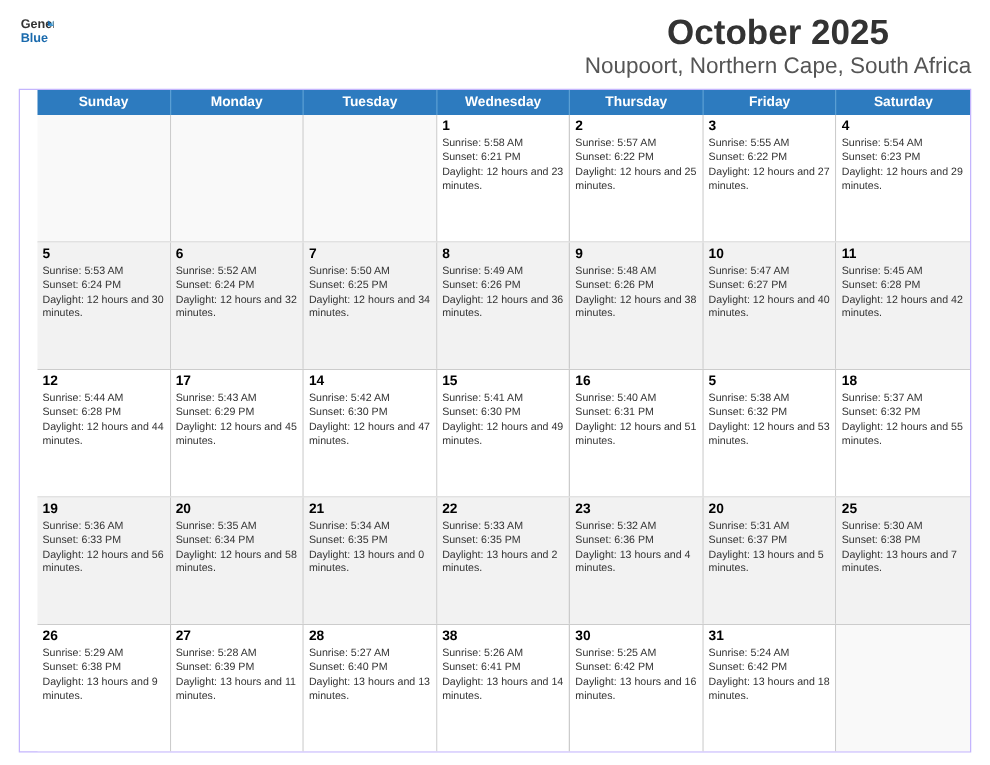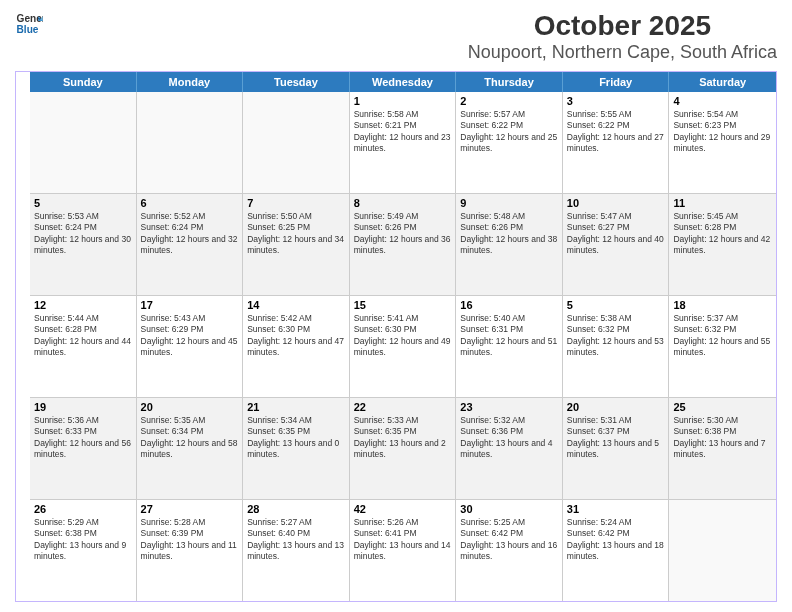--- a/index.html
+++ b/index.html
@@ -248,21 +248,21 @@
           </div>
           <div class="cal-cell">
             <div class="day-num">27</div>
             <div class="cell-text">Sunrise: 5:28 AM<br>Sunset: 6:39 PM<br>Daylight: 13 hours and 11 minutes.</div>
           </div>
           <div class="cal-cell">
             <div class="day-num">28</div>
             <div class="cell-text">Sunrise: 5:27 AM<br>Sunset: 6:40 PM<br>Daylight: 13 hours and 13 minutes.</div>
           </div>
           <div class="cal-cell">
-            <div class="day-num">42</div>
+            <div class="day-num">38</div>
             <div class="cell-text">Sunrise: 5:26 AM<br>Sunset: 6:41 PM<br>Daylight: 13 hours and 14 minutes.</div>
           </div>
           <div class="cal-cell">
             <div class="day-num">30</div>
             <div class="cell-text">Sunrise: 5:25 AM<br>Sunset: 6:42 PM<br>Daylight: 13 hours and 16 minutes.</div>
           </div>
           <div class="cal-cell">
             <div class="day-num">31</div>
             <div class="cell-text">Sunrise: 5:24 AM<br>Sunset: 6:42 PM<br>Daylight: 13 hours and 18 minutes.</div>
           </div>

